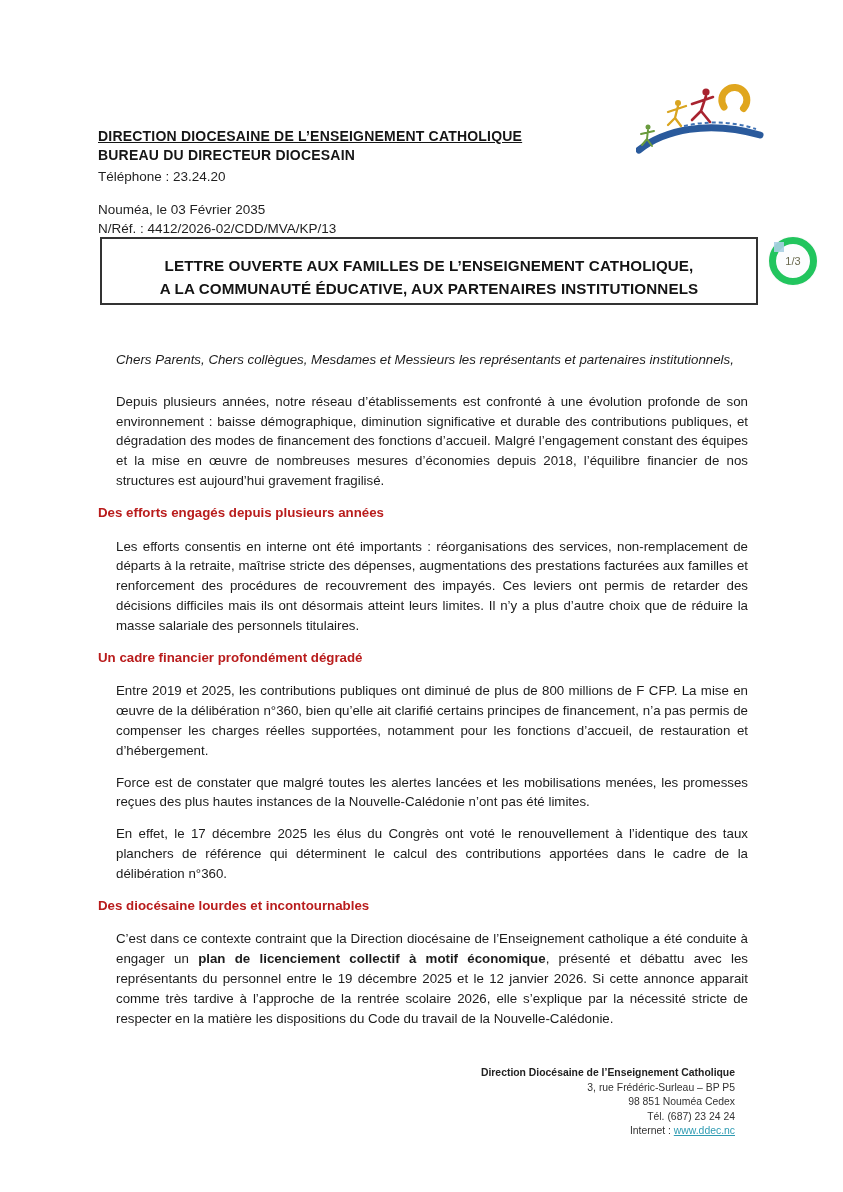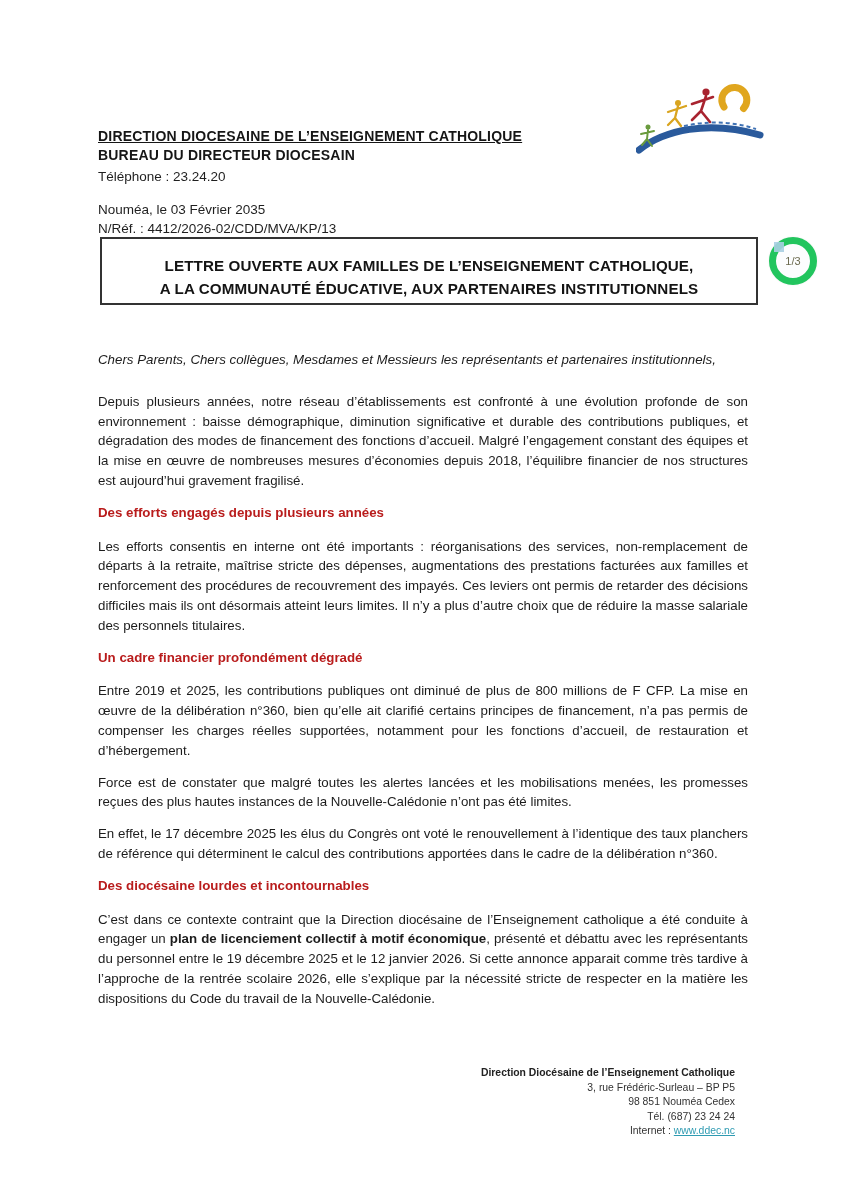--- a/index.html
+++ b/index.html
@@ -34,21 +34,21 @@
   
   .badge{
     position:absolute;left:769px;top:237px;width:34px;height:34px;border-radius:50%;
     border:7px solid #22c55e;background:#fcfdfe;
     display:flex;align-items:center;justify-content:center;
     font-size:11px;color:#6b6a4f;box-shadow:0 0 2px rgba(0,0,0,.08);
   }
   .badge-square{position:absolute;left:-2px;top:-2px;width:10px;height:10px;background:#a9cfe2;opacity:.9;}
   
   .body{position:absolute;left:98px;top:350px;width:650px;font-size:13.3px;line-height:19.8px;text-align:justify;color:#1c1c1c;}
-  .body p{margin:0 0 12px 0;}
+  .body p{margin:0 0 12px 18px;}
   .sal{font-style:italic;margin-bottom:22px !important;}
   .shead{color:#b91c1c;font-weight:bold;margin:0 0 14px 0;text-align:left;}
   .b{font-weight:bold;}
   
   .footer{position:absolute;right:108px;top:1066px;width:330px;text-align:right;font-size:10.4px;line-height:14.5px;color:#333;}
   .footer .f1{font-weight:bold;color:#222;}
 </style>
 </head>
 <body>
 

